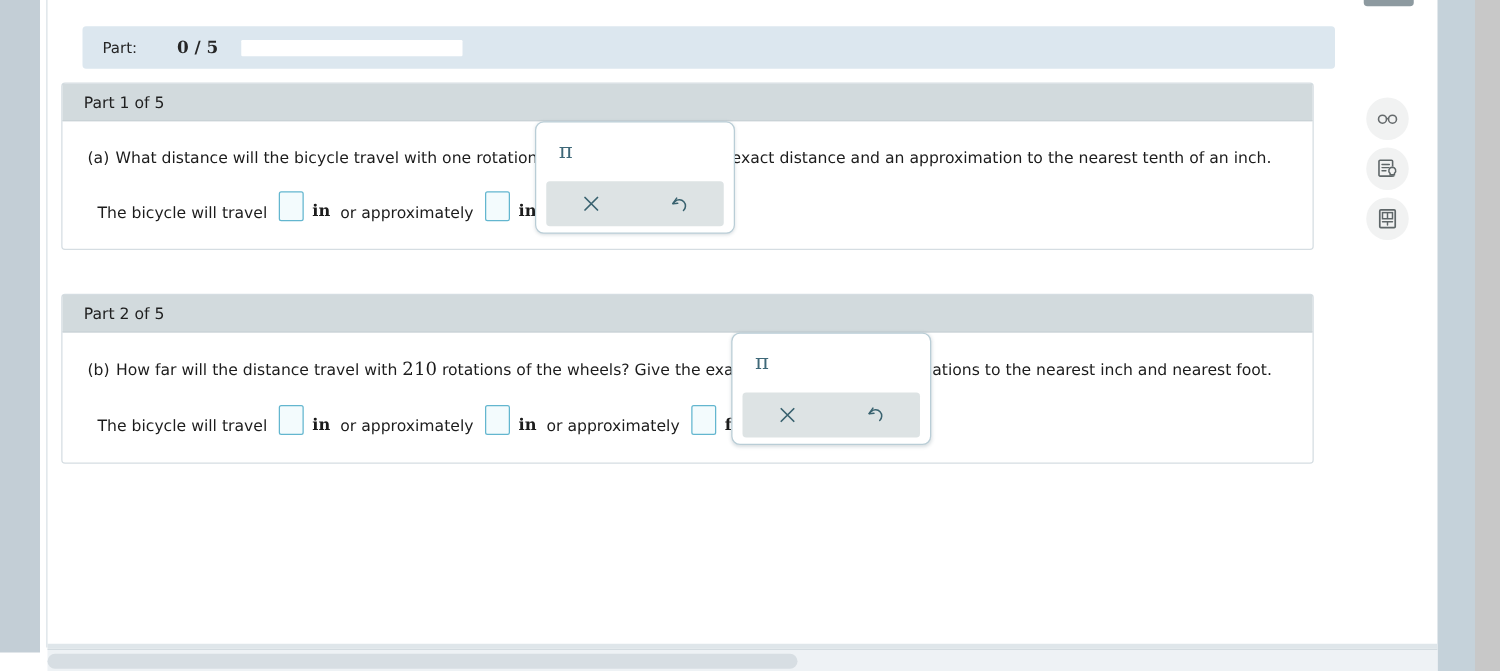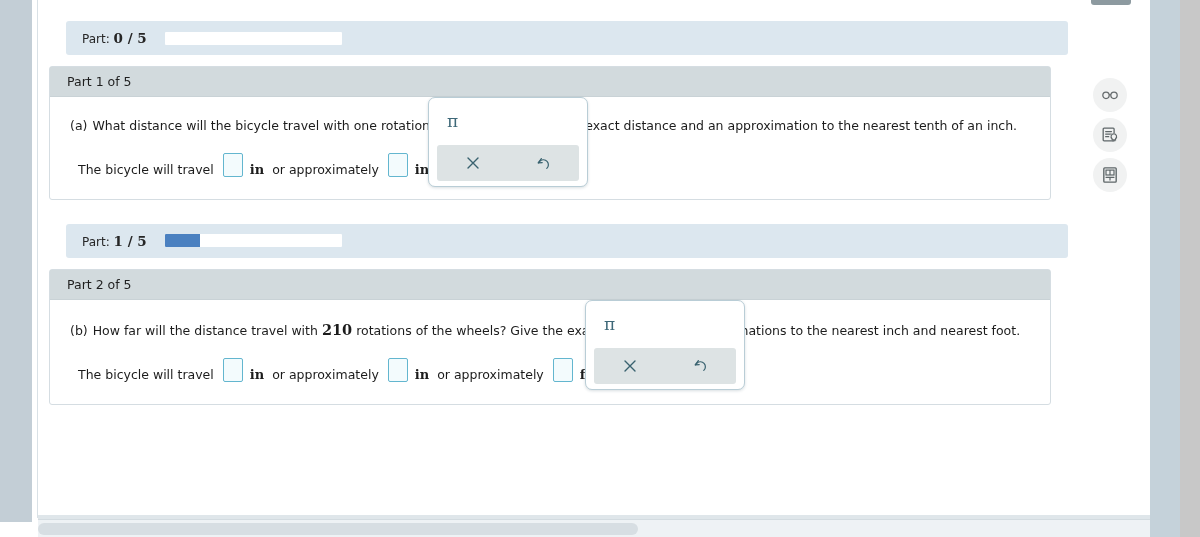--- a/index.html
+++ b/index.html
@@ -111,20 +111,21 @@
   }
   .progress-label {
     font-size: 12px;
     color: #262626;
     white-space: nowrap;
   }
   .progress-label b {
     font-family: "DejaVu Serif", "Liberation Serif", serif;
     font-size: 13.5px;
     font-weight: bold;
+    margin-left: 28px;
   }
   .progress-track {
     margin-left: 18px;
     width: 177px;
     height: 13px;
     background: #ffffff;
     border-radius: 1px;
     overflow: hidden;
   }
   .progress-fill {
@@ -159,21 +160,21 @@
 
   .q-text {
     font-size: 12.5px;
     color: #1c1c1c;
     margin: 0 0 0 0;
     line-height: 1.4;
   }
   .q-text .qlabel { margin-right: 5px; }
   .q-text .mathnum {
     font-family: "DejaVu Serif", "Liberation Serif", serif;
-    font-weight: bold;
+    font-weight: normal;
     font-size: 14.5px;
   }
 
   .answer-row {
     margin-top: 18px;
     margin-left: 8px;
     display: flex;
     align-items: flex-end;
     font-size: 12.5px;
     color: #1c1c1c;
@@ -318,26 +319,20 @@
               </svg>
             </div>
           </div>
         </div>
 
       </div>
     </div>
 
     <div style="height:24px"></div>
 
-    <div class="progress-band">
-      <span class="progress-label"><span>Part: </span><b>1 / 5</b></span>
-      <div class="progress-track">
-        <div class="progress-fill" style="width:20%"></div>
-      </div>
-    </div>
 
     <div class="part-card">
       <div class="part-card-header">Part 2 of 5</div>
       <div class="part-card-body">
 
         <div class="q-text">
           <span class="qlabel">(b)</span><span>How far will the distance travel with </span><span class="mathnum">210</span><span> rotations of the wheels? Give the exact distance and approximations to the nearest inch and nearest foot.</span>
         </div>
 
         <div class="answer-row">

